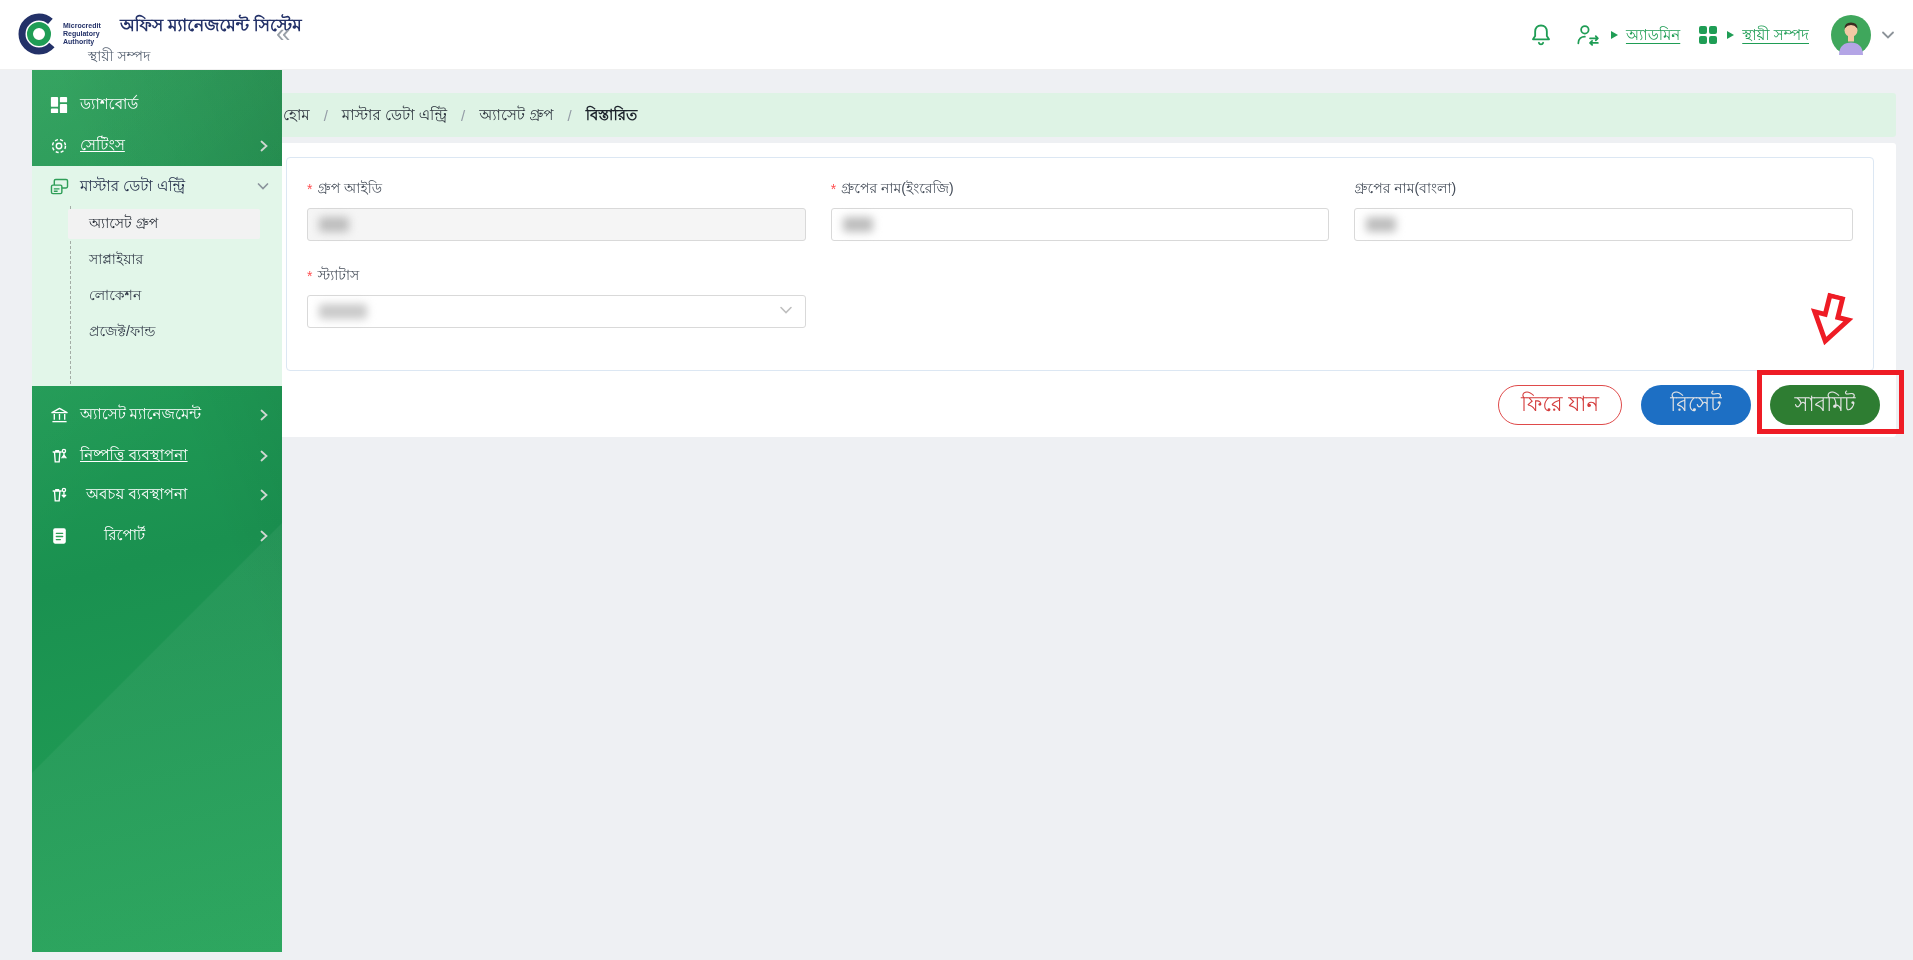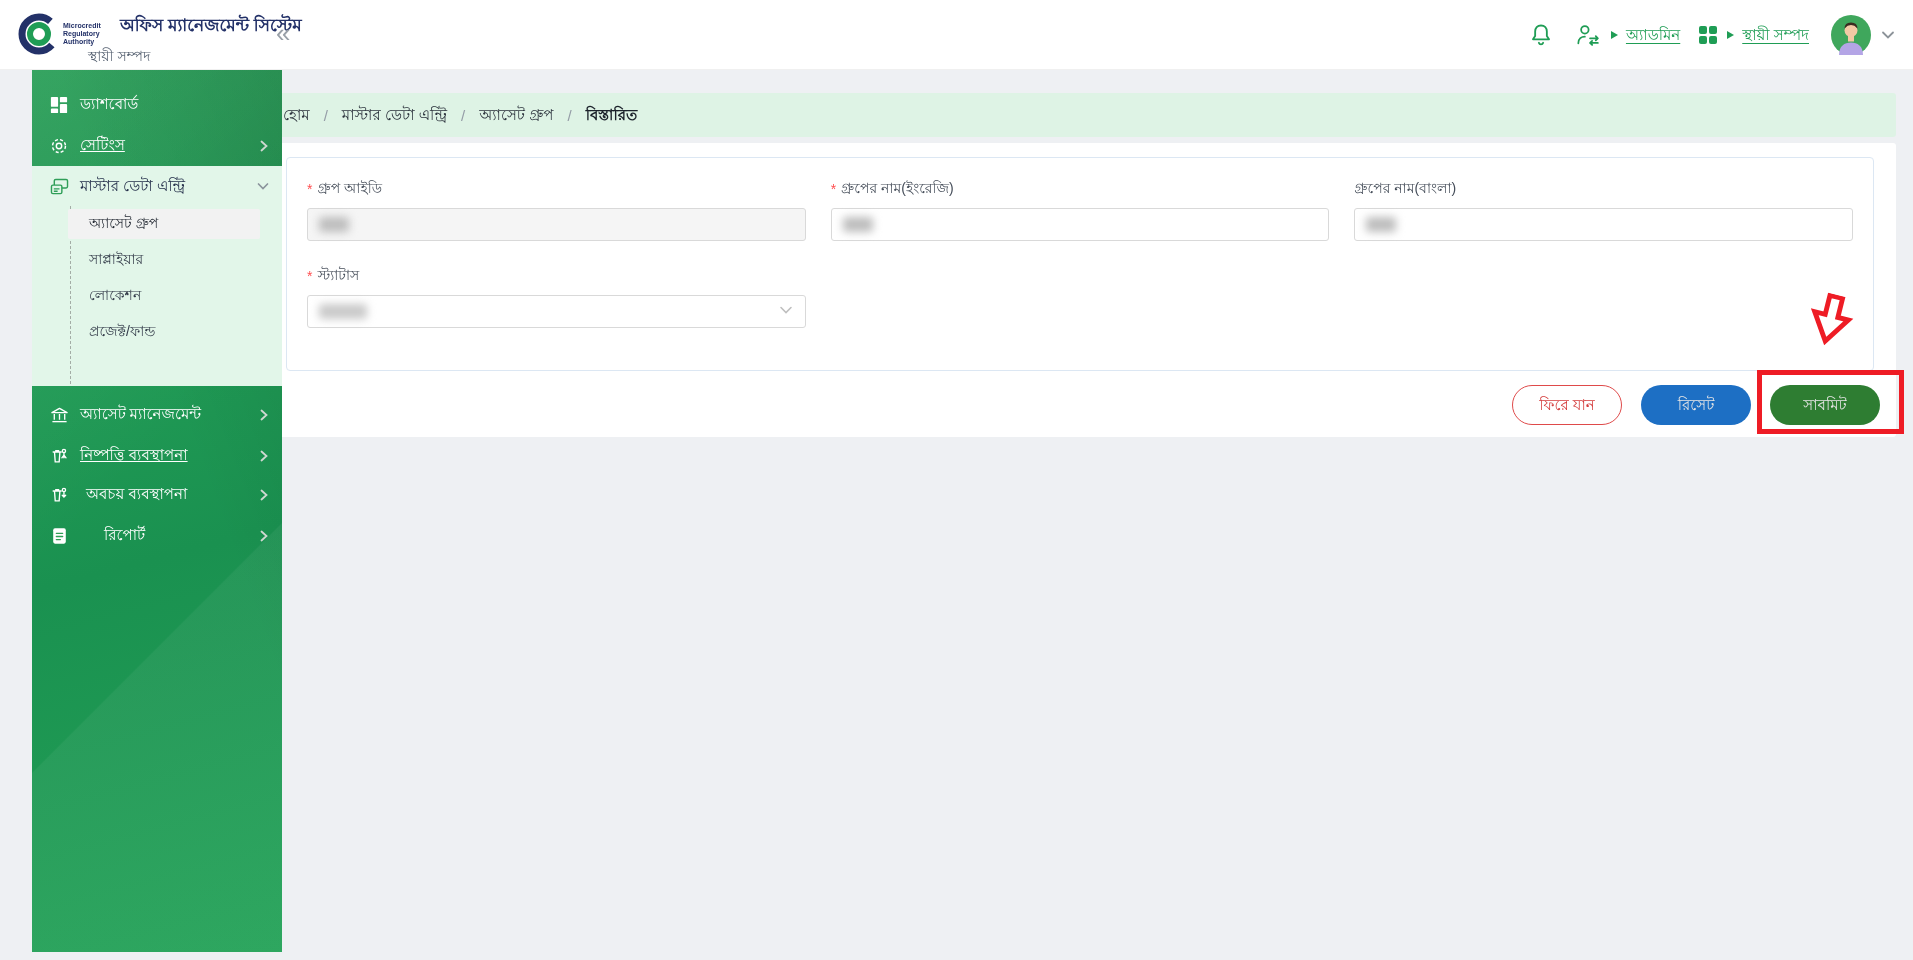--- a/index.html
+++ b/index.html
@@ -80,21 +80,21 @@
     display:flex; align-items:center; padding-left:11px; position:relative; }
   .inp.disabled { background:#f5f5f5; }
   .chip { width:30px; height:15px; background:#bdbdbd; border-radius:3px; filter:blur(4px); }
   .chip.wide { width:48px; background:#c9c9c9; }
   .sel-chev { position:absolute; right:12px; top:9px; display:flex; }
   .row2 { margin-top:25px; }
 
   .footer-actions { position:absolute; left:0; bottom:0; width:100%; height:64px;
     display:flex; align-items:center; justify-content:flex-end; gap:19px; padding-right:16px; }
   .btn { min-width:110px; height:40px; padding:0 22px; border-radius:20px; border:none;
-    display:flex; align-items:center; justify-content:center; font-size:15px; cursor:pointer;
+    display:flex; align-items:center; justify-content:center; font-size:21px; cursor:pointer;
     font-family:"Liberation Sans", sans-serif; }
   .btn-back { background:#fff; border:1px solid #df4a4a; color:#d43c3c; }
   .btn-reset { background:#1d6fc4; color:#e5e5e5; }
   .btn-submit { background:#2e7d32; color:#e5e5e5; }
 
   
   .anno-rect { position:absolute; left:1757px; top:370px; width:147px; height:64px;
     border:5px solid #ee1c25; z-index:9; pointer-events:none; }
   .anno-arrow { position:absolute; left:1808px; top:294px; z-index:9; pointer-events:none;
     transform:rotate(14deg); }

